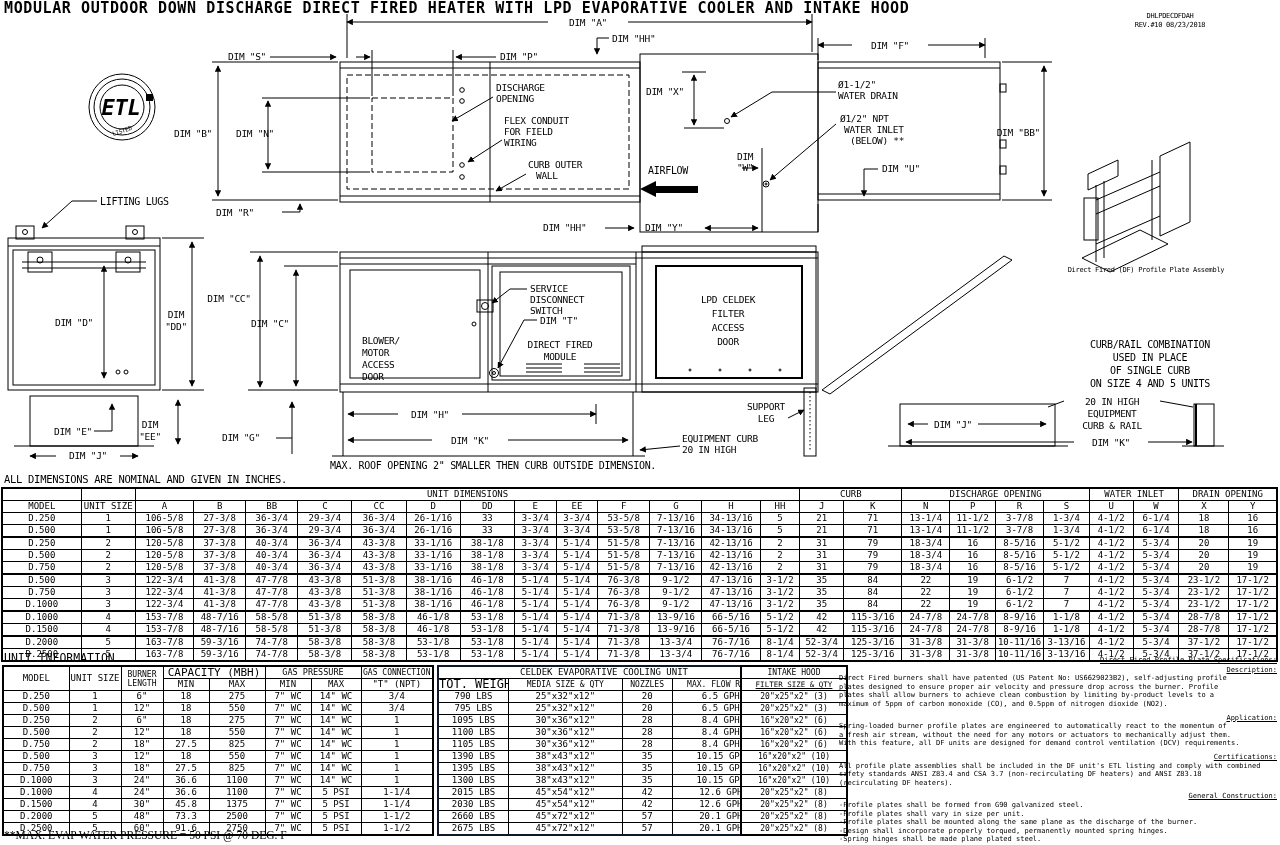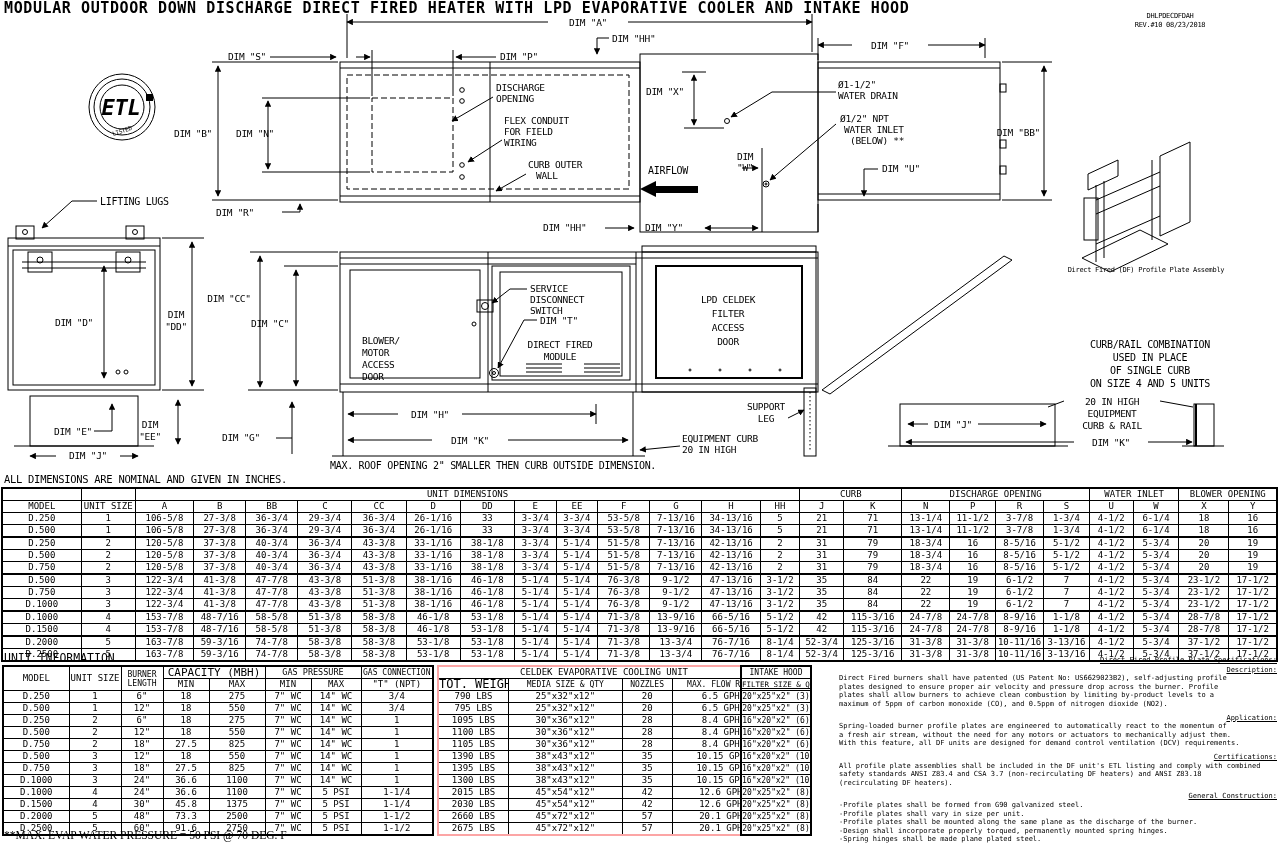--- a/index.html
+++ b/index.html
@@ -17,22 +17,22 @@
   table{border-collapse:collapse;table-layout:fixed;background:#fff;}
   th,td{border:1px solid #000;font-weight:normal;text-align:center;padding:0;
         white-space:nowrap;overflow:hidden;font-size:9px;height:11px;line-height:11px;}
   .abs{position:absolute;}
   #dims-table{top:487px;left:1px;width:1277px;border:2px solid #000;}
   #dims-table tbody tr:nth-child(2) td,#dims-table tbody tr:nth-child(5) td,
   #dims-table tbody tr:nth-child(8) td,#dims-table tbody tr:nth-child(10) td
   {border-bottom-width:2px;}
   #unit-info-title{top:651px;left:4px;font-size:11.5px;}
   #unit-info-table{top:665px;left:2px;width:432px;border:2px solid #000;}
-  #celdek-table{top:665px;left:437px;width:334px;border:2px solid #fca5a5;}
-  #intake-table{top:665px;left:740px;width:72px;border:2px solid #000;}
+  #celdek-table{top:665px;left:437px;width:334px;border:2px solid #0f172a;}
+  #intake-table{top:665px;left:740px;width:108px;border:2px solid #000;}
   #intake-table th,#intake-table td{font-size:8px;}
   #footnote{top:829px;left:4px;font-size:11.5px;font-family:Liberation Serif, serif;}
   #specs{top:655px;left:839px;width:438px;font-size:7px;line-height:8.6px;}
   #specs .sec{margin-bottom:5px;}
   #specs .hd{text-decoration:underline;margin-top:1px;text-align:right;}
 </style>
 </head>
 <body>
 
 <svg class="abs" style="top:0;left:0" width="1280" height="485" viewBox="0 0 1280 485">
@@ -382,21 +382,21 @@
     <col style="width:46px">
   </colgroup>
   <thead>
     <tr>
       <th></th>
       <th></th>
       <th colspan="13">UNIT DIMENSIONS</th>
       <th colspan="2">CURB</th>
       <th colspan="4">DISCHARGE OPENING</th>
       <th colspan="2">WATER INLET</th>
-      <th colspan="2">BLOWER OPENING</th>
+      <th colspan="2">DRAIN OPENING</th>
     </tr>
     <tr>
       <th>MODEL</th>
       <th>UNIT SIZE</th>
       <th>A</th>
       <th>B</th>
       <th>BB</th>
       <th>C</th>
       <th>CC</th>
       <th>D</th>

